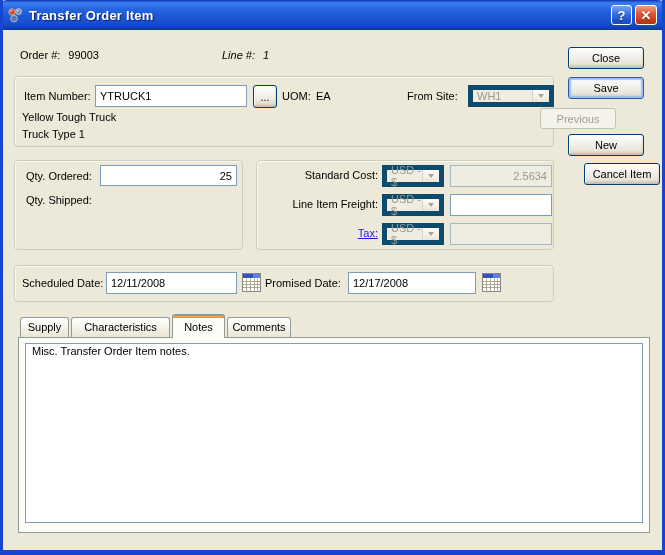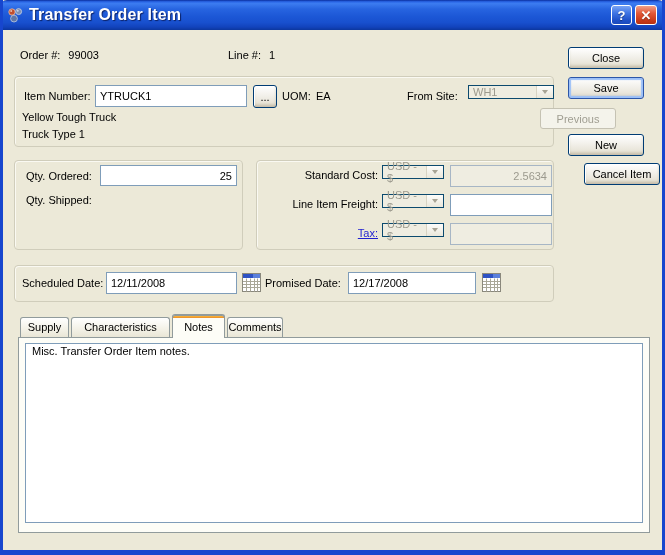--- a/index.html
+++ b/index.html
@@ -17,21 +17,21 @@
   }
 
   .titlebar {
     position:absolute; left:0; top:0; width:665px; height:30px; z-index:55;
     background:linear-gradient(180deg,#0A2E9E 0%,#2B68E8 6%,#3C7CF0 12%,#2764E0 30%,#1C57D6 55%,#1850CE 75%,#1243BC 90%,#0C379E 100%);
     border-radius:7px 7px 0 0;
     display:flex; align-items:center;
   }
   .app-icon { margin-left:7px; width:17px; height:17px; display:inline-block; }
   .title {
-    margin-left:5px; color:#fff; font-weight:bold; font-size:16px;
+    margin-left:5px; color:#fff; font-weight:bold; font-size:13px;
     text-shadow:1px 1px 1px rgba(10,28,90,.9); letter-spacing:.2px;
   }
   .tbtn {
     position:absolute; top:5px; width:21px; height:20px; border-radius:3px;
     border:1px solid #fff; color:#fff; font-weight:bold; font-size:13px;
     display:flex; align-items:center; justify-content:center; cursor:pointer;
     text-shadow:0 1px 1px rgba(0,0,0,.4);
   }
   .tbtn.help { left:611px; background:linear-gradient(180deg,#7AA4F4 0%,#3E74E4 40%,#1E50C8 80%,#1C4ABC 100%); }
   .tbtn.close { left:635px; width:22px; background:linear-gradient(180deg,#F0A088 0%,#E35838 40%,#C93A1A 80%,#B53010 100%); }
@@ -45,21 +45,21 @@
   }
 
   .tfield {
     position:absolute; height:22px; border:1px solid #7F9DB9; background:#fff;
     font:11px "Liberation Sans", sans-serif; padding:0 4px; color:#000;
   }
   .tfield.num { text-align:right; }
   .tfield.off { background:#EFEDE1; border-color:#A7B6C5; color:#9C9A8E; }
 
   .combo {
-    position:absolute; height:14px; border:1px solid #0c4a6e; background:#EFEDE1;
+    position:absolute; height:22px; border:5px solid #0c4a6e; background:#EFEDE1;
     display:flex; align-items:center;
   }
   .combo .ctext { flex:1; padding-left:4px; color:#9C9A8E; overflow:hidden; }
   .combo .carrow {
     width:17px; align-self:stretch; border-left:1px solid #D8D4C4;
     background:linear-gradient(180deg,#FDFDFB,#EAE7DA);
     display:flex; align-items:center; justify-content:center; border-radius:0 1px 1px 0;
   }
   .tri { width:0; height:0; border-left:3.5px solid transparent; border-right:3.5px solid transparent; border-top:4px solid #A8A495; }
 
@@ -124,21 +124,21 @@
     </span>
     <span class="title">Transfer Order Item</span>
     <span class="tbtn help">?</span>
     <span class="tbtn close">✕</span>
   </div>
 
   <div class="hrow" style="left:20px;top:49px;">
     <span>Order #:</span>
     <span>99003</span>
   </div>
-  <div class="hrow" style="left:228px;top:49px;">
+  <div class="hrow" style="left:222px;top:49px;font-style:italic;">
     <span>Line #:</span>
     <span>1</span>
   </div>
 
   <div class="groupbox" style="left:14px;top:76px;width:540px;height:71px;"></div>
   <span class="lbl" style="left:24px;top:90px;">Item Number:</span>
   <input class="tfield" style="left: 95px; top: 85px; width: 152px;" value="YTRUCK1">
   <button class="xp-btn" style="left:253px;top:85px;width:24px;height:23px;">...</button>
   <span class="lbl" style="left:282px;top:90px;">UOM:</span>
   <span class="lbl" style="left:316px;top:90px;">EA</span>
@@ -209,21 +209,21 @@
       <g stroke="#A9A798" stroke-width="1">
         <path d="M1 9.5h17 M1 12.5h17 M1 15.5h17"></path>
         <path d="M4.5 6.5v13 M8.5 6.5v13 M12.5 6.5v13 M15.5 6.5v13"></path>
       </g>
     </svg>
   </button>
 
   <div class="tab" style="left:20px;width:49px;">Supply</div>
   <div class="tab" style="left:71px;width:99px;">Characteristics</div>
   <div class="tab active" style="left:172px;width:53px;"><span class="hotbar"></span><span>Notes</span></div>
-  <div class="tab" style="left:227px;width:56px;">Comments</div>
+  <div class="tab" style="left:227px;width:64px;">Comments</div>
 
   <div class="tab-pane">
     <textarea class="notes-area" spellcheck="false" style="">Misc. Transfer Order Item notes.</textarea>
   </div>
 
   <button class="xp-btn" style="left:568px;top:47px;">Close</button>
   <button class="xp-btn focused" style="left:568px;top:77px;">Save</button>
   <button class="xp-btn disabled" style="left:540px;top:108px;height:21px;">Previous</button>
   <button class="xp-btn" style="left:568px;top:134px;">New</button>
   <button class="xp-btn" style="left:584px;top:163px;">Cancel Item</button>

